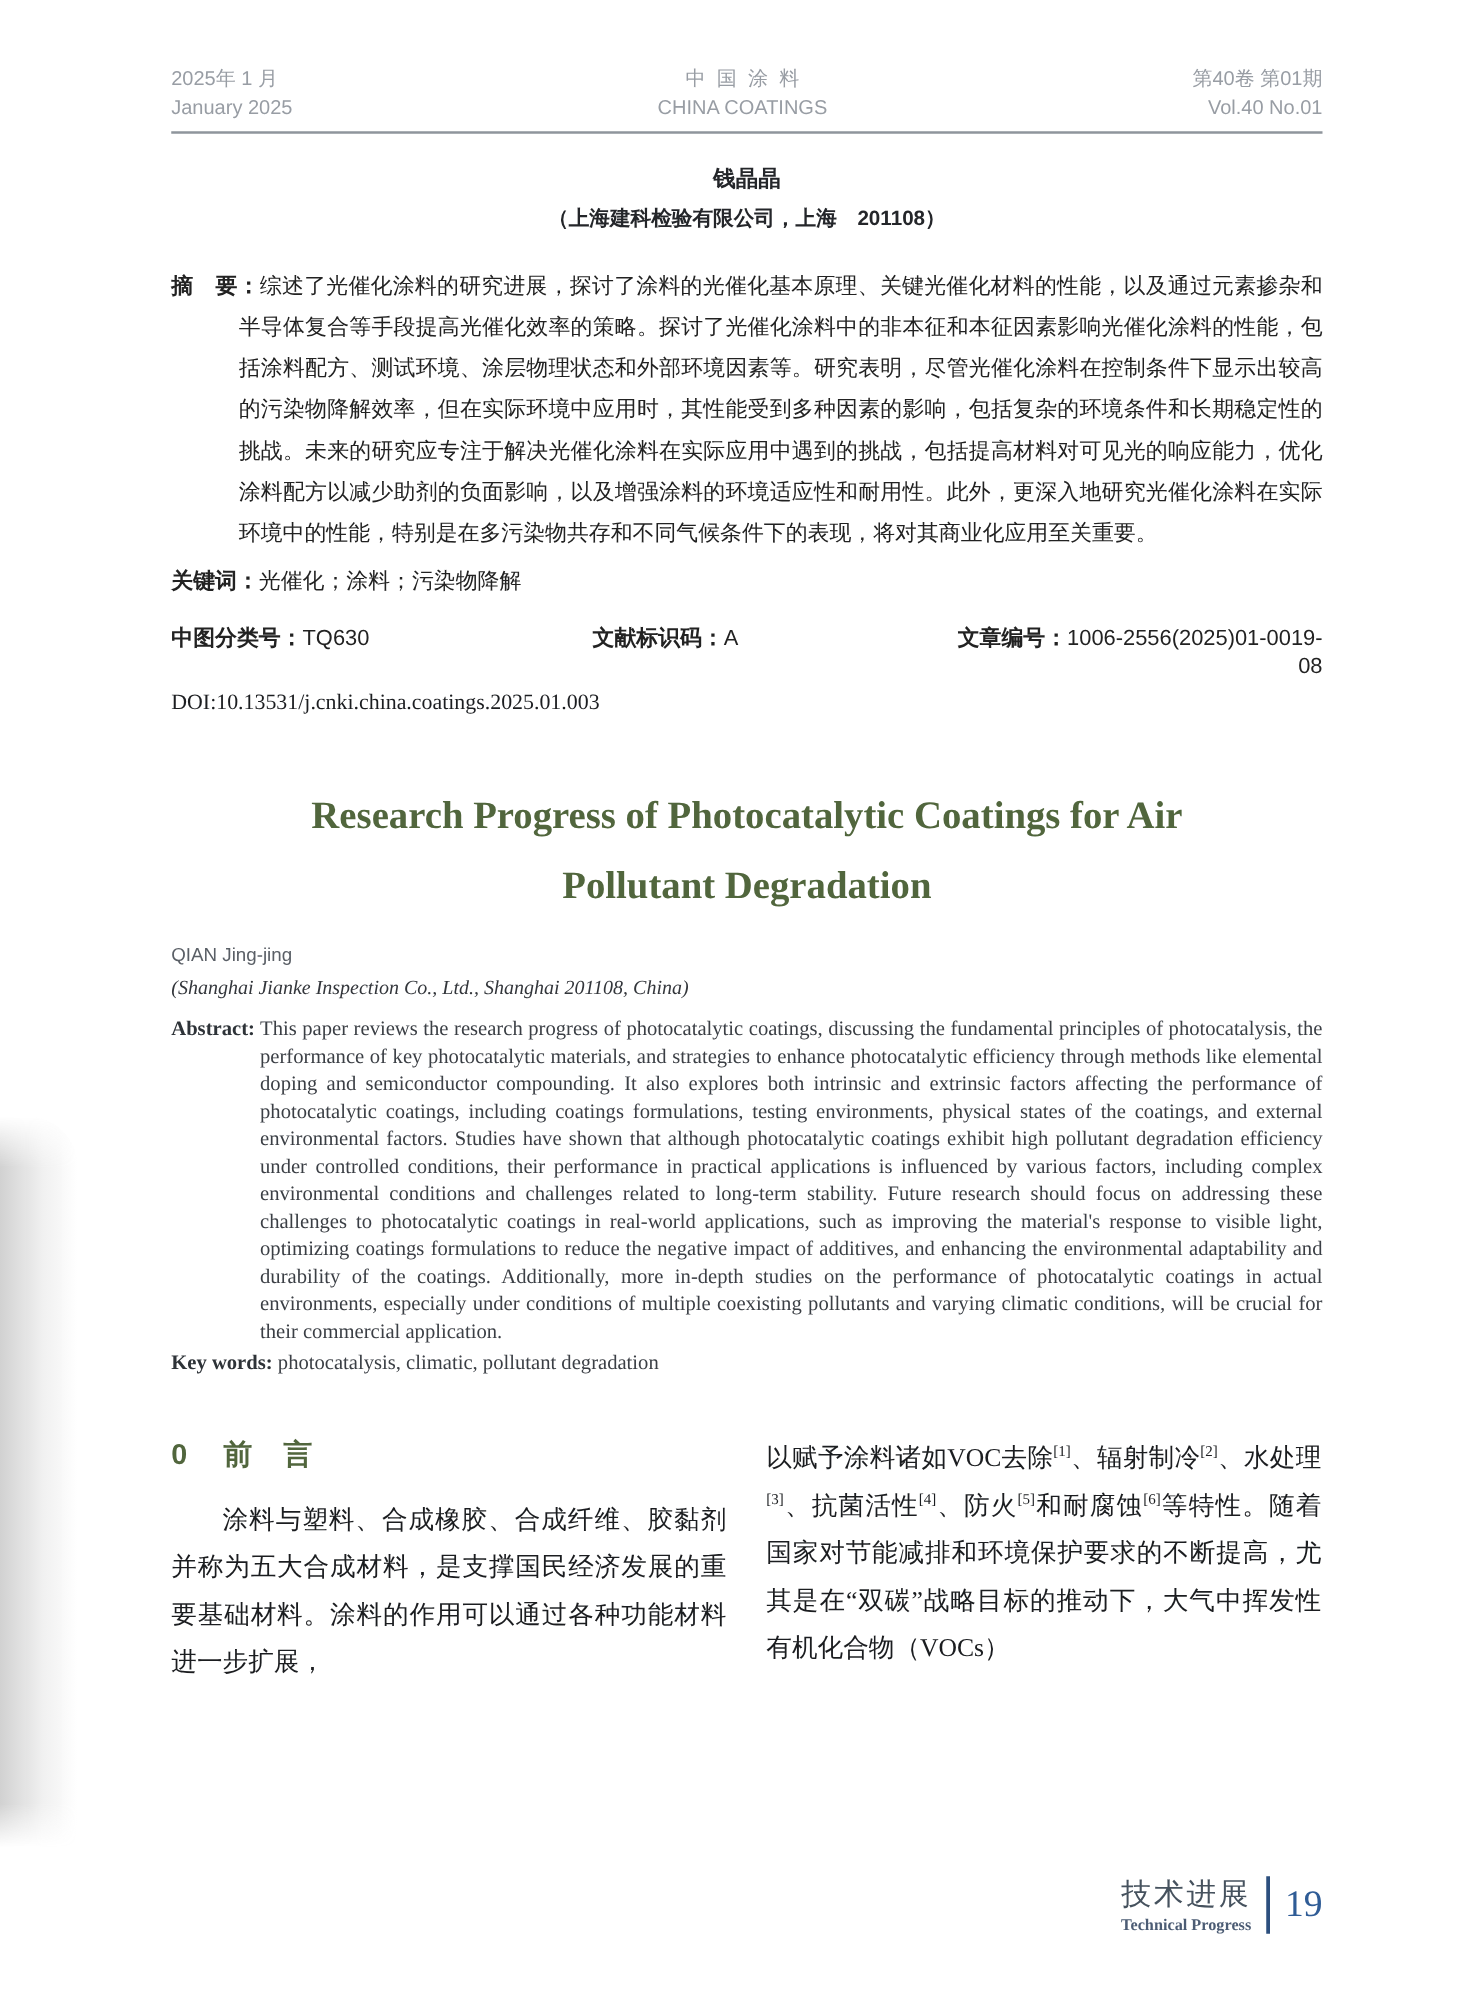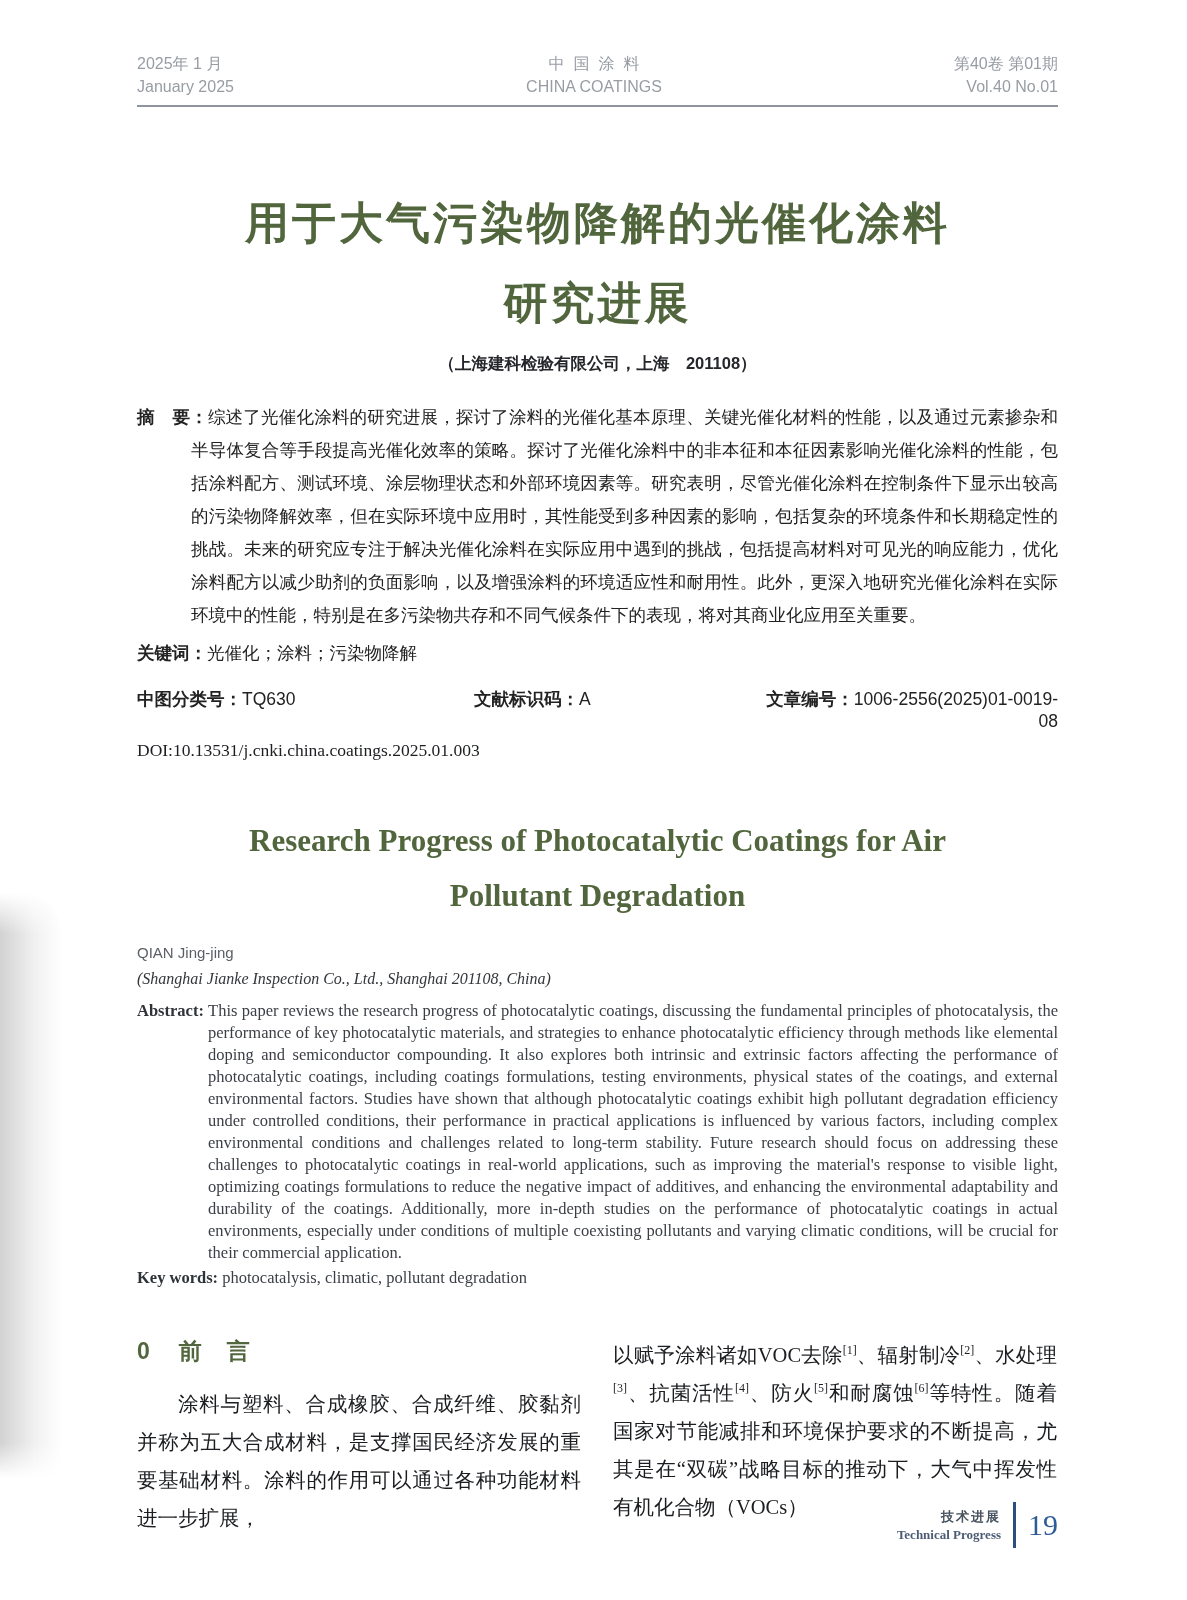--- a/index.html
+++ b/index.html
@@ -100,21 +100,21 @@
   }
   .body-para.indent { text-indent: 2em; }
   .body-para sup { font-size: 12px; line-height: 0; }
 
   
   .page-footer {
     position: absolute; right: 129px; bottom: 52px;
     display: flex; align-items: center;
   }
   .page-footer .labels { text-align: right; margin-right: 12px; }
-  .page-footer .cn { font-size: 13px; font-weight: bold; color: #46525e; letter-spacing: 2px; }
+  .page-footer .cn { font-size: 24px; font-weight: normal; color: #46525e; letter-spacing: 2px; }
   .page-footer .en { font-size: 13px; font-weight: bold; font-family: "Liberation Serif", serif; color: #4c5c74; margin-top: 1px; }
   .page-footer .bar { width: 3px; height: 46px; background: #2c4f7e; margin-right: 12px; }
   .page-footer .num { font-size: 30px; font-family: "Liberation Serif", serif; color: #2f5c96; }
 </style>
 </head>
 <body>
 
 <div class="page">
   <div class="edge-shadow"></div>
 
@@ -128,22 +128,21 @@
       <div class="center">
         <div class="cn">中国涂料</div>
         <div class="en">CHINA COATINGS</div>
       </div>
       <div class="right">
         <div class="cn">第40卷 第01期</div>
         <div class="en">Vol.40  No.01</div>
       </div>
     </div>
 
-    <h1 class="title-cn">用于大气污染物降解的光催化涂料
-研究进展</h1>
+    <div class="author-cn">钱晶晶</div>
     <div class="affiliation-cn">（上海建科检验有限公司，上海　201108）</div>
 
     <p class="abstract-cn"><span class="lbl">摘　要：</span><span>综述了光催化涂料的研究进展，探讨了涂料的光催化基本原理、关键光催化材料的性能，以及通过元素掺杂和半导体复合等手段提高光催化效率的策略。探讨了光催化涂料中的非本征和本征因素影响光催化涂料的性能，包括涂料配方、测试环境、涂层物理状态和外部环境因素等。研究表明，尽管光催化涂料在控制条件下显示出较高的污染物降解效率，但在实际环境中应用时，其性能受到多种因素的影响，包括复杂的环境条件和长期稳定性的挑战。未来的研究应专注于解决光催化涂料在实际应用中遇到的挑战，包括提高材料对可见光的响应能力，优化涂料配方以减少助剂的负面影响，以及增强涂料的环境适应性和耐用性。此外，更深入地研究光催化涂料在实际环境中的性能，特别是在多污染物共存和不同气候条件下的表现，将对其商业化应用至关重要。</span></p>
 
     <p class="keywords-cn"><span class="lbl">关键词：</span><span>光催化；涂料；污染物降解</span></p>
 
     <div class="meta-row">
       <span><span class="lbl">中图分类号：</span><span>TQ630</span></span>
       <span><span class="lbl">文献标识码：</span><span>A</span></span>
       <span class="right"><span class="lbl">文章编号：</span><span>1006-2556(2025)01-0019-08</span></span>

